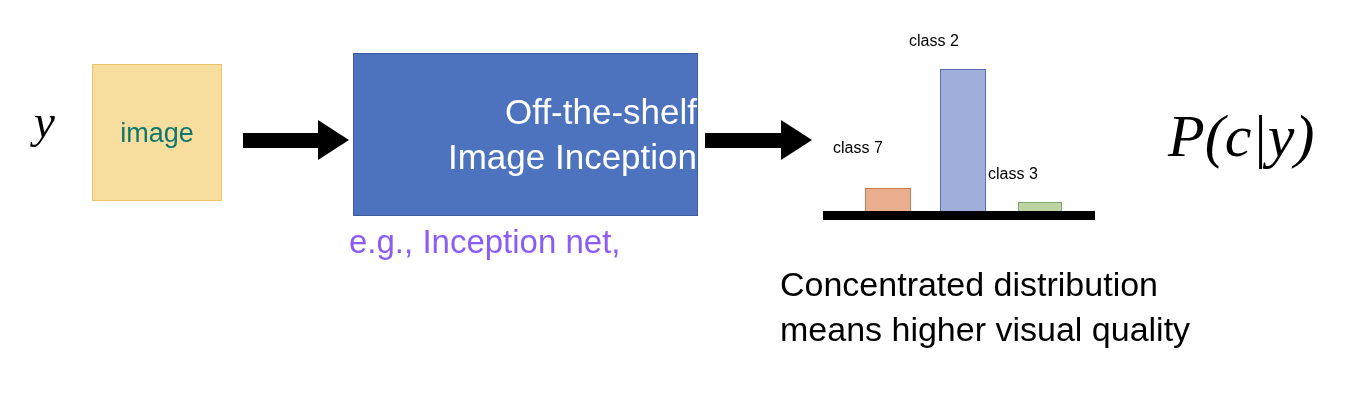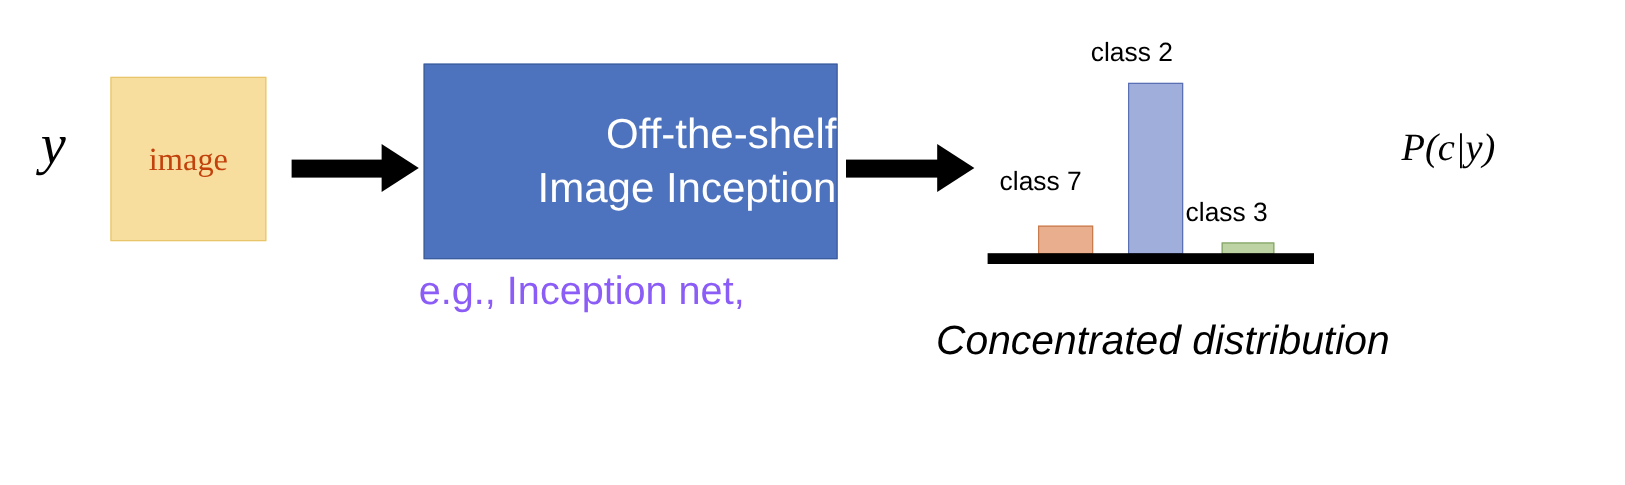--- a/index.html
+++ b/index.html
@@ -27,21 +27,21 @@
     line-height: 1;
   }
   #label-y {
     left: 34px;
     top: 98px;
     font-size: 47px;
   }
   #label-pcy {
     left: 1168px;
     top: 106px;
-    font-size: 32px;
+    font-size: 60px;
   }
 
   
   #image-box {
     position: absolute;
     left: 92px;
     top: 64px;
     width: 130px;
     height: 137px;
     background: #F7DE9E;
@@ -49,23 +49,22 @@
     box-sizing: border-box;
   }
   #image-box-label {
     position: absolute;
     left: 0;
     right: 0;
     top: 50%;
     transform: translateY(-50%);
     text-align: center;
     font-size: 27px;
-    color: #c2410c;
+    color: #0f766e;
     line-height: 1;
-    font-family: Liberation Serif, serif;
   }
 
   
   .arrow {
     position: absolute;
     height: 40px;
   }
   .arrow .shaft {
     position: absolute;
     left: 0;
@@ -149,21 +148,21 @@
     background: #000;
   }
   .bar {
     position: absolute;
     box-sizing: border-box;
     border-width: 1px;
     border-style: solid;
   }
   .bar-label {
     position: absolute;
-    font-size: 22px;
+    font-size: 16px;
     line-height: 1;
     color: #000;
     white-space: nowrap;
   }
   
   #bar-1 {
     left: 45px;
     top: 168px;
     width: 46px;
     height: 24px;
@@ -195,21 +194,21 @@
   
   #chart-caption {
     position: absolute;
     left: 780px;
     top: 262px;
     width: 560px;
     font-size: 34px;
     line-height: 1.33;
     color: #000;
   }
-  #chart-caption .line { white-space: nowrap; font-style: italic; }
+  #chart-caption .line { white-space: nowrap; }
 </style>
 </head>
 <body>
 
 <div id="canvas">
 
   <div class="math" id="label-y">y</div>
 
   <div id="image-box">
     <div id="image-box-label">image</div>
@@ -243,15 +242,16 @@
     <div class="bar" id="bar-2" style="height: 143px; top: 49px; background: rgb(160, 174, 219); border-color: rgb(91, 111, 181);"></div>
     <div class="bar" id="bar-3" style="height: 10px; top: 182px; background: rgb(189, 211, 164); border-color: rgb(132, 165, 103);"></div>
 
     <div id="chart-baseline" style="background: rgb(0, 0, 0);"></div>
   </div>
 
   <div class="math" id="label-pcy">P(c|y)</div>
 
   <div id="chart-caption">
     <div class="line">Concentrated distribution</div>
+    <div class="line">means higher visual quality</div>
   </div>
 
 </div>
 
 </body></html>

